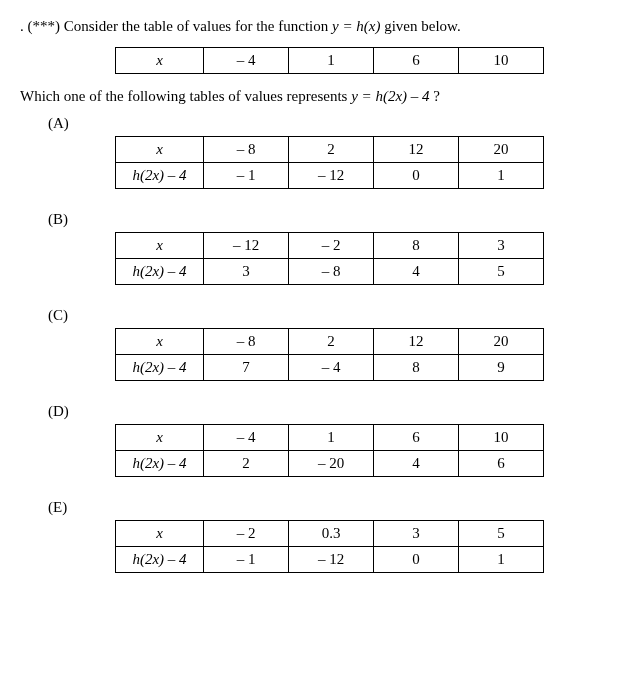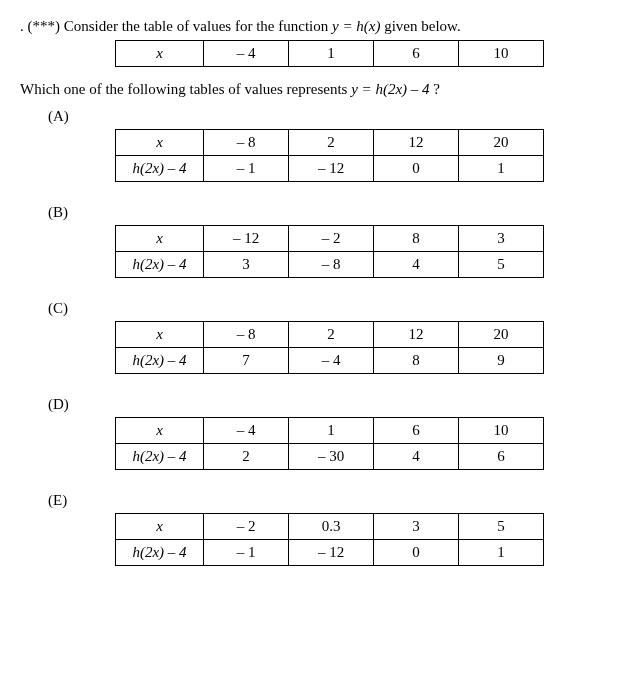--- a/index.html
+++ b/index.html
@@ -6,21 +6,21 @@
     body {
       font-family: 'Times New Roman', Times, serif;
       font-size: 15px;
       color: #000;
       background: #fff;
       margin: 0;
       padding: 18px 20px;
       width: 623px;
     }
     .question-text {
-      margin-bottom: 5px;
+      margin-bottom: 12px;
     }
     .prompt-text {
       margin: 14px 0 4px 0;
     }
     table {
       border-collapse: collapse;
       margin: 4px 0 4px 95px;
     }
     td {
       border: 1px solid #000;
@@ -136,21 +136,21 @@
       <tr>
     <td class="row-header">x</td>
     <td>– 4</td>
     <td>1</td>
     <td>6</td>
     <td>10</td>
   </tr>
   <tr>
     <td class="row-header">h(2x) – 4</td>
     <td>2</td>
-    <td>– 30</td>
+    <td>– 20</td>
     <td>4</td>
     <td>6</td>
   </tr>
 </tbody>
   </table>
 
 <div class="option-label">(E)</div>
 <table>
   <tbody>
       <tr>

